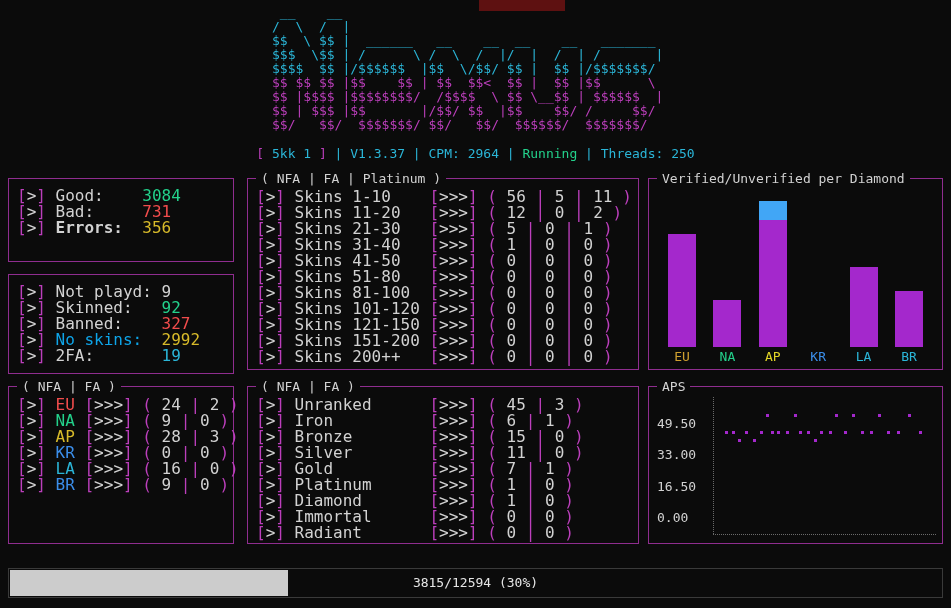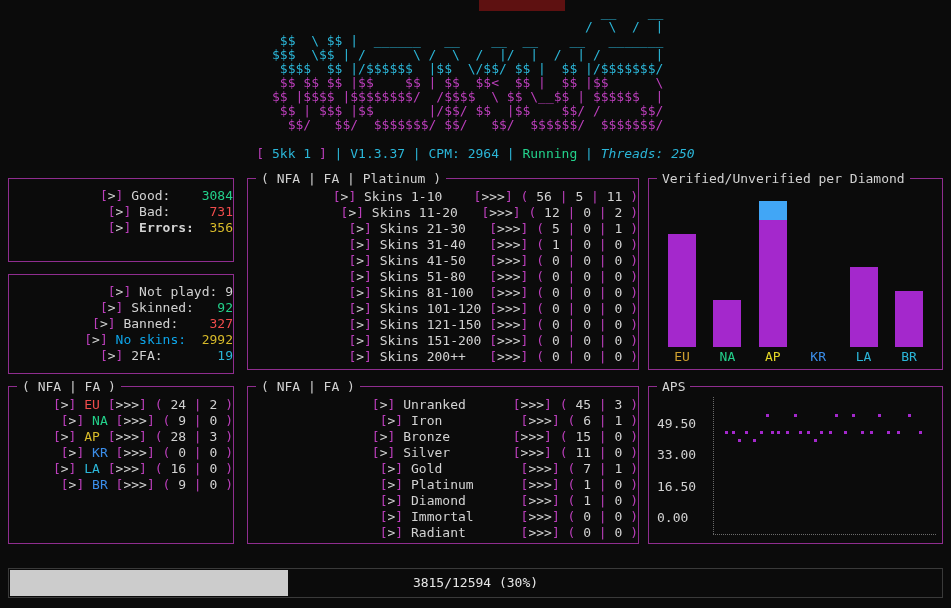--- a/index.html
+++ b/index.html
@@ -10,23 +10,23 @@
     font-family:"DejaVu Sans Mono", monospace;
   }
   .redaction { position:absolute; left:479px; top:0; width:86px; height:11px; }
   .ascii { position:absolute; left:272px; top:6px; font-size:13px; line-height:14px; }
   .ascii .row { white-space:pre; }
   .statusline { position:absolute; left:0; top:146px; width:100%; text-align:center;
                 font-size:13px; line-height:16px; white-space:pre; }
   .box { position:absolute; border:1px solid #8f2d8f; background:#0b0b0b; }
   .boxtitle { position:absolute; top:-8px; left:8px; background:#0b0b0b; padding:0 5px;
               font-size:13px; line-height:15px; color:#d2d2d2; white-space:pre; }
-  .rows { position:absolute; inset:0; padding:9px 0 0 8px; font-size:13px; line-height:16px; }
+  .rows { position:absolute; inset:0; padding:9px 0 0 8px; font-size:16px; line-height:16px; }
   .titled .rows { padding-top:10px; }
-  .row { white-space:pre;text-align:right; }
+  .row { white-space:pre; }
 
   #box-stats1 { left:8px;   top:178px; width:226px; height:84px;  }
   #box-stats2 { left:8px;   top:274px; width:226px; height:100px; }
   #box-regions{ left:8px;   top:386px; width:226px; height:158px; }
   #box-skins  { left:247px; top:178px; width:392px; height:192px; }
   #box-ranks  { left:247px; top:386px; width:392px; height:158px; }
   #box-chart  { left:648px; top:178px; width:295px; height:192px; }
   #box-aps    { left:648px; top:386px; width:295px; height:158px; }
 
   #bars { position:absolute; left:6px; right:6px; top:14px; bottom:4px;
@@ -63,21 +63,21 @@
       <div class="row" style="color: rgb(43, 182, 216);">/  \  /  |</div>
       <div class="row" style="color: rgb(43, 182, 216);">$$  \ $$ |  ______   __    __  __    __   _______</div>
       <div class="row" style="color: rgb(43, 182, 216);">$$$  \$$ | /      \ /  \  /  |/  |  /  | /       |</div>
       <div class="row" style="color: rgb(43, 182, 216);">$$$$  $$ |/$$$$$$  |$$  \/$$/ $$ |  $$ |/$$$$$$$/</div>
       <div class="row" style="color: rgb(188, 63, 188);">$$ $$ $$ |$$    $$ | $$  $$&lt;  $$ |  $$ |$$      \</div>
       <div class="row" style="color: rgb(188, 63, 188);">$$ |$$$$ |$$$$$$$$/  /$$$$  \ $$ \__$$ | $$$$$$  |</div>
       <div class="row" style="color: rgb(188, 63, 188);">$$ | $$$ |$$       |/$$/ $$  |$$    $$/ /     $$/</div>
       <div class="row" style="color: rgb(188, 63, 188);">$$/   $$/  $$$$$$$/ $$/   $$/  $$$$$$/  $$$$$$$/</div>
     </div>
 
-  <div class="statusline" id="statusline"><span style="color: rgb(188, 63, 188);">[ </span><span style="color: rgb(43, 182, 216);">5kk 1</span><span style="color: rgb(188, 63, 188);"> ]</span><span style="color: rgb(43, 182, 216);"> | V1.3.37 | CPM: 2964 | </span><span style="color: rgb(35, 209, 139);">Running</span><span style="color: rgb(43, 182, 216); font-style: italic;"> | Threads: 250</span></div>
+  <div class="statusline" id="statusline"><span style="color: rgb(188, 63, 188);">[ </span><span style="color: rgb(43, 182, 216);">5kk 1</span><span style="color: rgb(188, 63, 188);"> ]</span><span style="color: rgb(43, 182, 216);"> | V1.3.37 | CPM: 2964 | </span><span style="color: rgb(35, 209, 139);">Running</span><span style="color: rgb(43, 182, 216);"> | Threads: 250</span></div>
 
   <div class="box" id="box-stats1">
     <div class="rows" id="stats1">
         <div class="row"><span style="color: rgb(188, 63, 188);">[</span><span style="color: rgb(210, 210, 210);">&gt;</span><span style="color: rgb(188, 63, 188);">]</span><span style="color: rgb(210, 210, 210);"> Good:    </span><span style="color: rgb(35, 209, 139);">3084</span></div>
         <div class="row"><span style="color: rgb(188, 63, 188);">[</span><span style="color: rgb(210, 210, 210);">&gt;</span><span style="color: rgb(188, 63, 188);">]</span><span style="color: rgb(210, 210, 210);"> Bad:     </span><span style="color: rgb(241, 76, 76);">731</span></div>
         <div class="row"><span style="color: rgb(188, 63, 188);">[</span><span style="color: rgb(210, 210, 210);">&gt;</span><span style="color: rgb(188, 63, 188);">]</span><span style="color: rgb(210, 210, 210); font-weight: bold;"> Errors:  </span><span style="color: rgb(215, 186, 42);">356</span></div>
       </div>
   </div>
 
   <div class="box" id="box-stats2">

